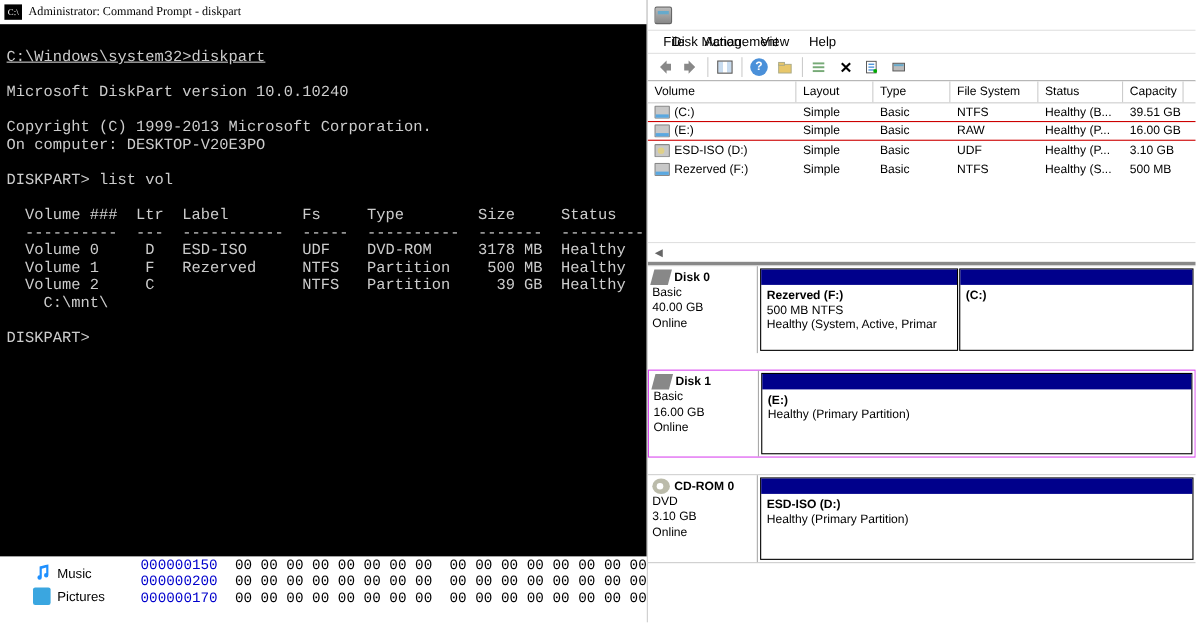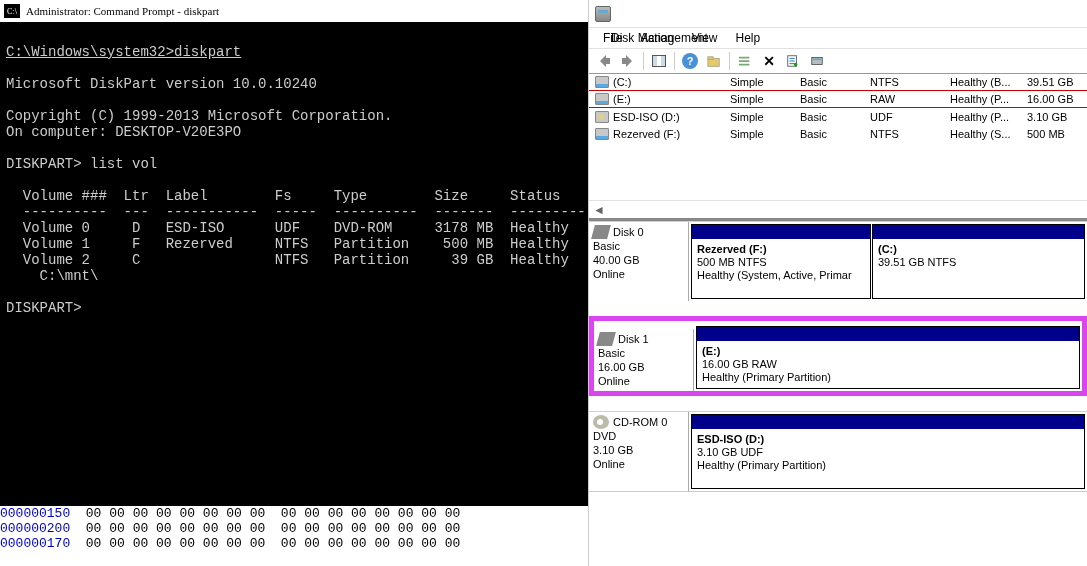--- a/index.html
+++ b/index.html
@@ -50,31 +50,31 @@
     .drv-icon.dvd::after{ content:''; position:absolute; top:2px; left:2px; width:6px; height:6px; border-radius:50%; background:#e0d088; }
     .red-underline { border-bottom:1px solid #c00; }
 
     .dm-scrollrow { height:18px; display:flex; align-items:center; padding-left:2px; border-top:1px solid #e0e0e0; }
     .dm-scrollrow .ar { width:16px; height:16px; display:flex; align-items:center; justify-content:center; color:#666; font-size:12px; }
 
     
     .dm-gfx { border-top:3px solid #888; border-bottom:1px solid #ccc;}
     .disk-block { display:flex; border-top:1px solid #d0d0d0; }
     .disk-info { width:100px; border-right:1px solid #aaa; padding:3px 4px; font-size:11px; line-height:14px; display:flex; flex-direction:column; }
-    .disk-info .dheader { display:flex; align-items:center; font-weight:normal; }
+    .disk-info .dheader { display:flex; align-items:center; font-weight:bold; }
     .disk-shape { width:16px; height:14px; margin-right:4px; background:#888; transform:skewX(-15deg); }
     .disk-shape.dvd { background:#bba; border-radius:50%; transform:none; position:relative;}
     .disk-shape.dvd::after{content:'';position:absolute;top:4px;left:4px;width:6px;height:6px;border-radius:50%;background:#fff;}
     .disk-parts { flex:1; display:flex; padding:2px; gap:1px; }
     .part-box { border:1px solid #000; font-size:11px; display:flex; flex-direction:column; }
     .part-hdr { height:14px; background:#00008b; }
     .part-body { padding:4px 5px; line-height:13px; }
     .part-body .pb-line1{ font-weight:bold; }
 
-    .disk1-redbox { border:5px solid #d946ef;align-items:flex-end; }
+    .disk1-redbox { border:1px solid #d946ef; }
     .spacer-row { height:15px; }
 
     
     .dm-ticon { width:16px; height:16px; background:linear-gradient(#bbb,#888); border:1px solid #666; border-radius:2px; position:relative; }
     .dm-ticon::after { content:''; position:absolute; top:3px; left:2px; width:10px; height:3px; background:#6ac; }
 
     .help-icon { width:16px; height:16px; border-radius:50%; background:#4a90d9; color:#fff; font-weight:bold; font-size:11px; display:flex; align-items:center; justify-content:center; }
     .x-icon { font-weight:bold; font-size:14px; }
     .prop-icon { width:14px; height:14px; }
     .columns-icon { width:14px; height:12px; border:1px solid #555; background:linear-gradient(to right,#c8dcf0 33%, #fff 33% 66%, #c8dcf0 66%); }
@@ -103,20 +103,32 @@
 <span>  ----------  ---  -----------  -----  ----------  -------  ---------  ---</span>
 <span>  Volume 0     D   ESD-ISO      UDF    DVD-ROM     3178 MB  Healthy</span>
 <span>  Volume 1     F   Rezerved     NTFS   Partition    500 MB  Healthy    Sys</span>
 <span>  Volume 2     C                NTFS   Partition     39 GB  Healthy    Boo</span>
 <span>    C:\mnt\</span>
 <span></span>
 <span>DISKPART&gt; </span></div>
 </div>
 
 <div class="bottom-strip">
+  <div class="nav-pane">
+    <div class="nav-item">
+      <span class="nicon nicon-music"><svg viewBox="0 0 16 16">
+            <path fill="#1e90ff" d="M6 2 L14 0 V10 A2 2 0 1 1 12 8 V3 L8 4 V12 A2 2 0 1 1 6 10 Z"></path>
+          </svg></span>
+      <span class="nlabel">Music</span>
+    </div>
+    <div class="nav-item">
+      <span class="nicon nicon-pictures"></span>
+      <span class="nlabel">Pictures</span>
+    </div>
+  </div>
   <div class="hex-pane"><span class="addr">000000150</span><span>  00 00 00 00 00 00 00 00  00 00 00 00 00 00 00 00</span>
 <span class="addr">000000200</span><span>  00 00 00 00 00 00 00 00  00 00 00 00 00 00 00 00</span>
 <span class="addr">000000170</span><span>  00 00 00 00 00 00 00 00  00 00 00 00 00 00 00 00</span></div>
 </div>
 
 <div class="dm-window">
   <div class="dm-titlebar">
     <span class="dm-ticon"></span>
     <span class="tlabel">Disk Management</span>
   </div>
@@ -170,20 +182,28 @@
         </svg>
       </span>
     <span class="tb-btn">
         <svg class="prop-icon" viewBox="0 0 16 16">
           <rect x="2" y="4" width="12" height="8" fill="#bbb" stroke="#555"></rect>
           <rect x="3" y="5" width="10" height="2" fill="#6ac"></rect>
         </svg>
       </span>
   </div>
 
+  <div class="dm-listhdr">
+    <div class="col c-vol">Volume</div>
+    <div class="col c-lay">Layout</div>
+    <div class="col c-typ">Type</div>
+    <div class="col c-fs">File System</div>
+    <div class="col c-sta">Status</div>
+    <div class="col c-cap">Capacity</div>
+  </div>
 
   <div class="dm-listbody">
     <div class="dm-row red-underline">
       <div class="cell c-vol">
           <span class="drv-icon hd"></span>
           <span> (C:)</span>
         </div>
       <div class="cell c-lay">Simple</div>
       <div class="cell c-typ">Basic</div>
       <div class="cell c-fs">NTFS</div>
@@ -247,21 +267,20 @@
           <div class="part-body">
             <div class="pb-line1">Rezerved  (F:)</div>
             <div>500 MB NTFS</div>
             <div>Healthy (System, Active, Primar</div>
           </div>
         </div>
         <div class="part-box" style="flex:1">
           <div class="part-hdr"></div>
           <div class="part-body">
             <div class="pb-line1">(C:)</div>
-            <div>39.51 GB NTFS</div>
           </div>
         </div>
       </div>
     </div>
 
     <div class="spacer-row"></div>
 
     <div class="disk-block disk1-redbox" style="height:80px">
       <div class="disk-info">
         <div class="dheader">
@@ -270,21 +289,20 @@
           </div>
         <span>Basic</span>
         <span>16.00 GB</span>
         <span>Online</span>
       </div>
       <div class="disk-parts">
         <div class="part-box" style="flex:1">
           <div class="part-hdr"></div>
           <div class="part-body">
             <div class="pb-line1">(E:)</div>
-            <div>16.00 GB RAW</div>
             <div>Healthy (Primary Partition)</div>
           </div>
         </div>
       </div>
     </div>
 
     <div class="spacer-row"></div>
 
     <div class="disk-block" style="height:80px">
       <div class="disk-info">
@@ -294,21 +312,20 @@
           </div>
         <span>DVD</span>
         <span>3.10 GB</span>
         <span>Online</span>
       </div>
       <div class="disk-parts">
         <div class="part-box" style="flex:1">
           <div class="part-hdr"></div>
           <div class="part-body">
             <div class="pb-line1">ESD-ISO  (D:)</div>
-            <div>3.10 GB UDF</div>
             <div>Healthy (Primary Partition)</div>
           </div>
         </div>
       </div>
     </div>
 
   </div>
 </div>
 
 </body></html>

